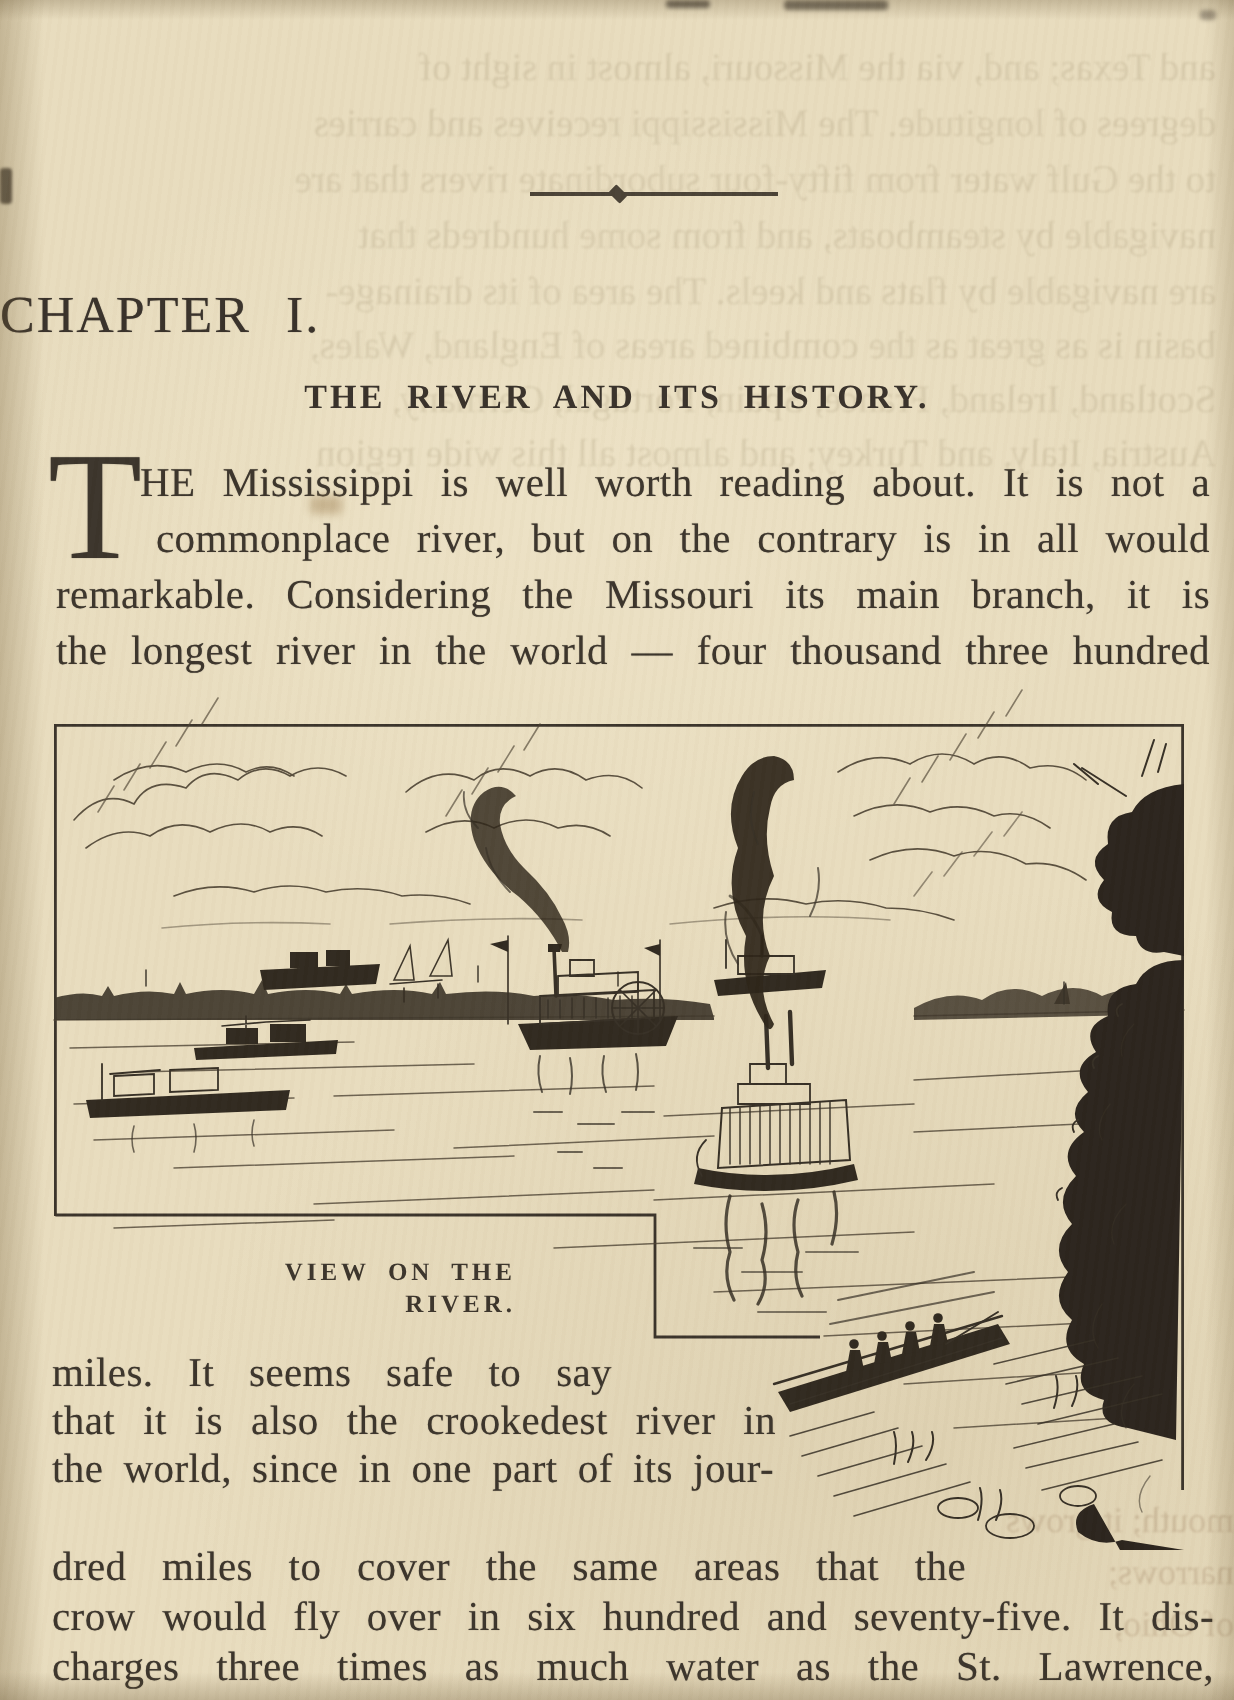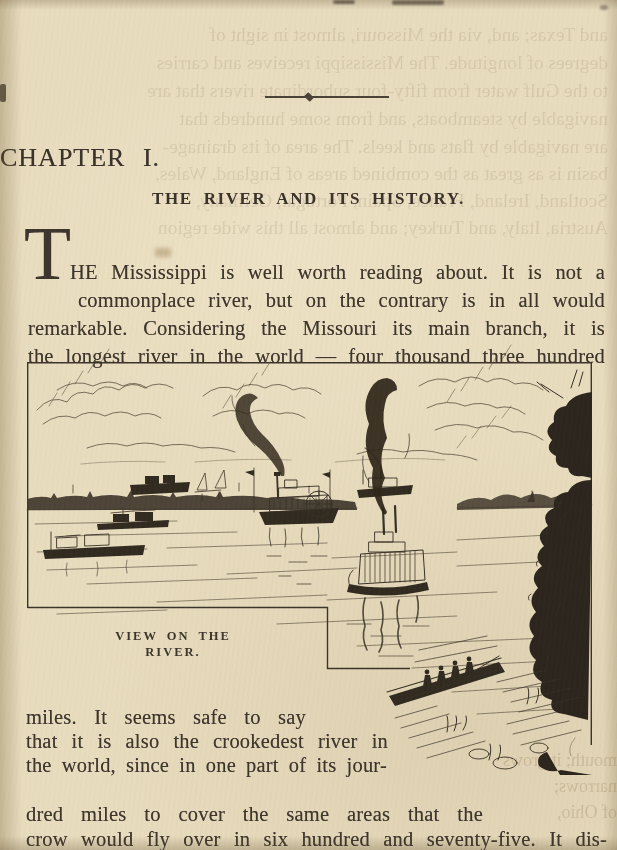--- a/index.html
+++ b/index.html
@@ -54,30 +54,30 @@
     font-size:17px; line-height:20px; font-weight:bold; text-align:center;
     letter-spacing:1.6px; word-spacing:5px; color:#38312a;
   }
 
   .bline{
     position:absolute; height:26px;
     font-size:20.5px; line-height:25px;
     text-align:justify; text-align-last:justify;
     letter-spacing:.2px; color:#3b342b;
     text-shadow:0 0 .5px rgba(59,52,43,.5);
-    white-space:normal; overflow:visible;margin-top:30px;
+    white-space:normal; overflow:visible;
   }
   .dropcap{
     position:absolute; left:24px; top:225px; width:48px; height:58px;
     font-size:77px; line-height:56px; color:#3b342b;
     text-shadow:0 0 .6px rgba(59,52,43,.55);
   }
   .caption{
     position:absolute; left:88px; top:628px; width:170px; height:16px;
-    font-size:12.5px; line-height:16px; font-weight:bold; text-align:center;
+    font-size:12.5px; line-height:16px; font-weight:bold; text-align:right;
     letter-spacing:2px; word-spacing:4px; color:#3b342b;
   }
   .mark{position:absolute; pointer-events:none; border-radius:2px;}
   svg{position:absolute; overflow:visible;}
   .bd{fill:none; stroke:#3a332a; stroke-width:1.4;}
   .sk{stroke:#4a4031; fill:none; stroke-width:.8; stroke-linecap:round;}
   .skf{fill:#3e362a; stroke:none;}
   .wl{stroke:#4e4435; fill:none; stroke-width:.75; opacity:.8; stroke-linecap:round;}
   .ink{stroke:#362f25; fill:none; stroke-linecap:round;}
   .dk{fill:#30291f; stroke:none;}

